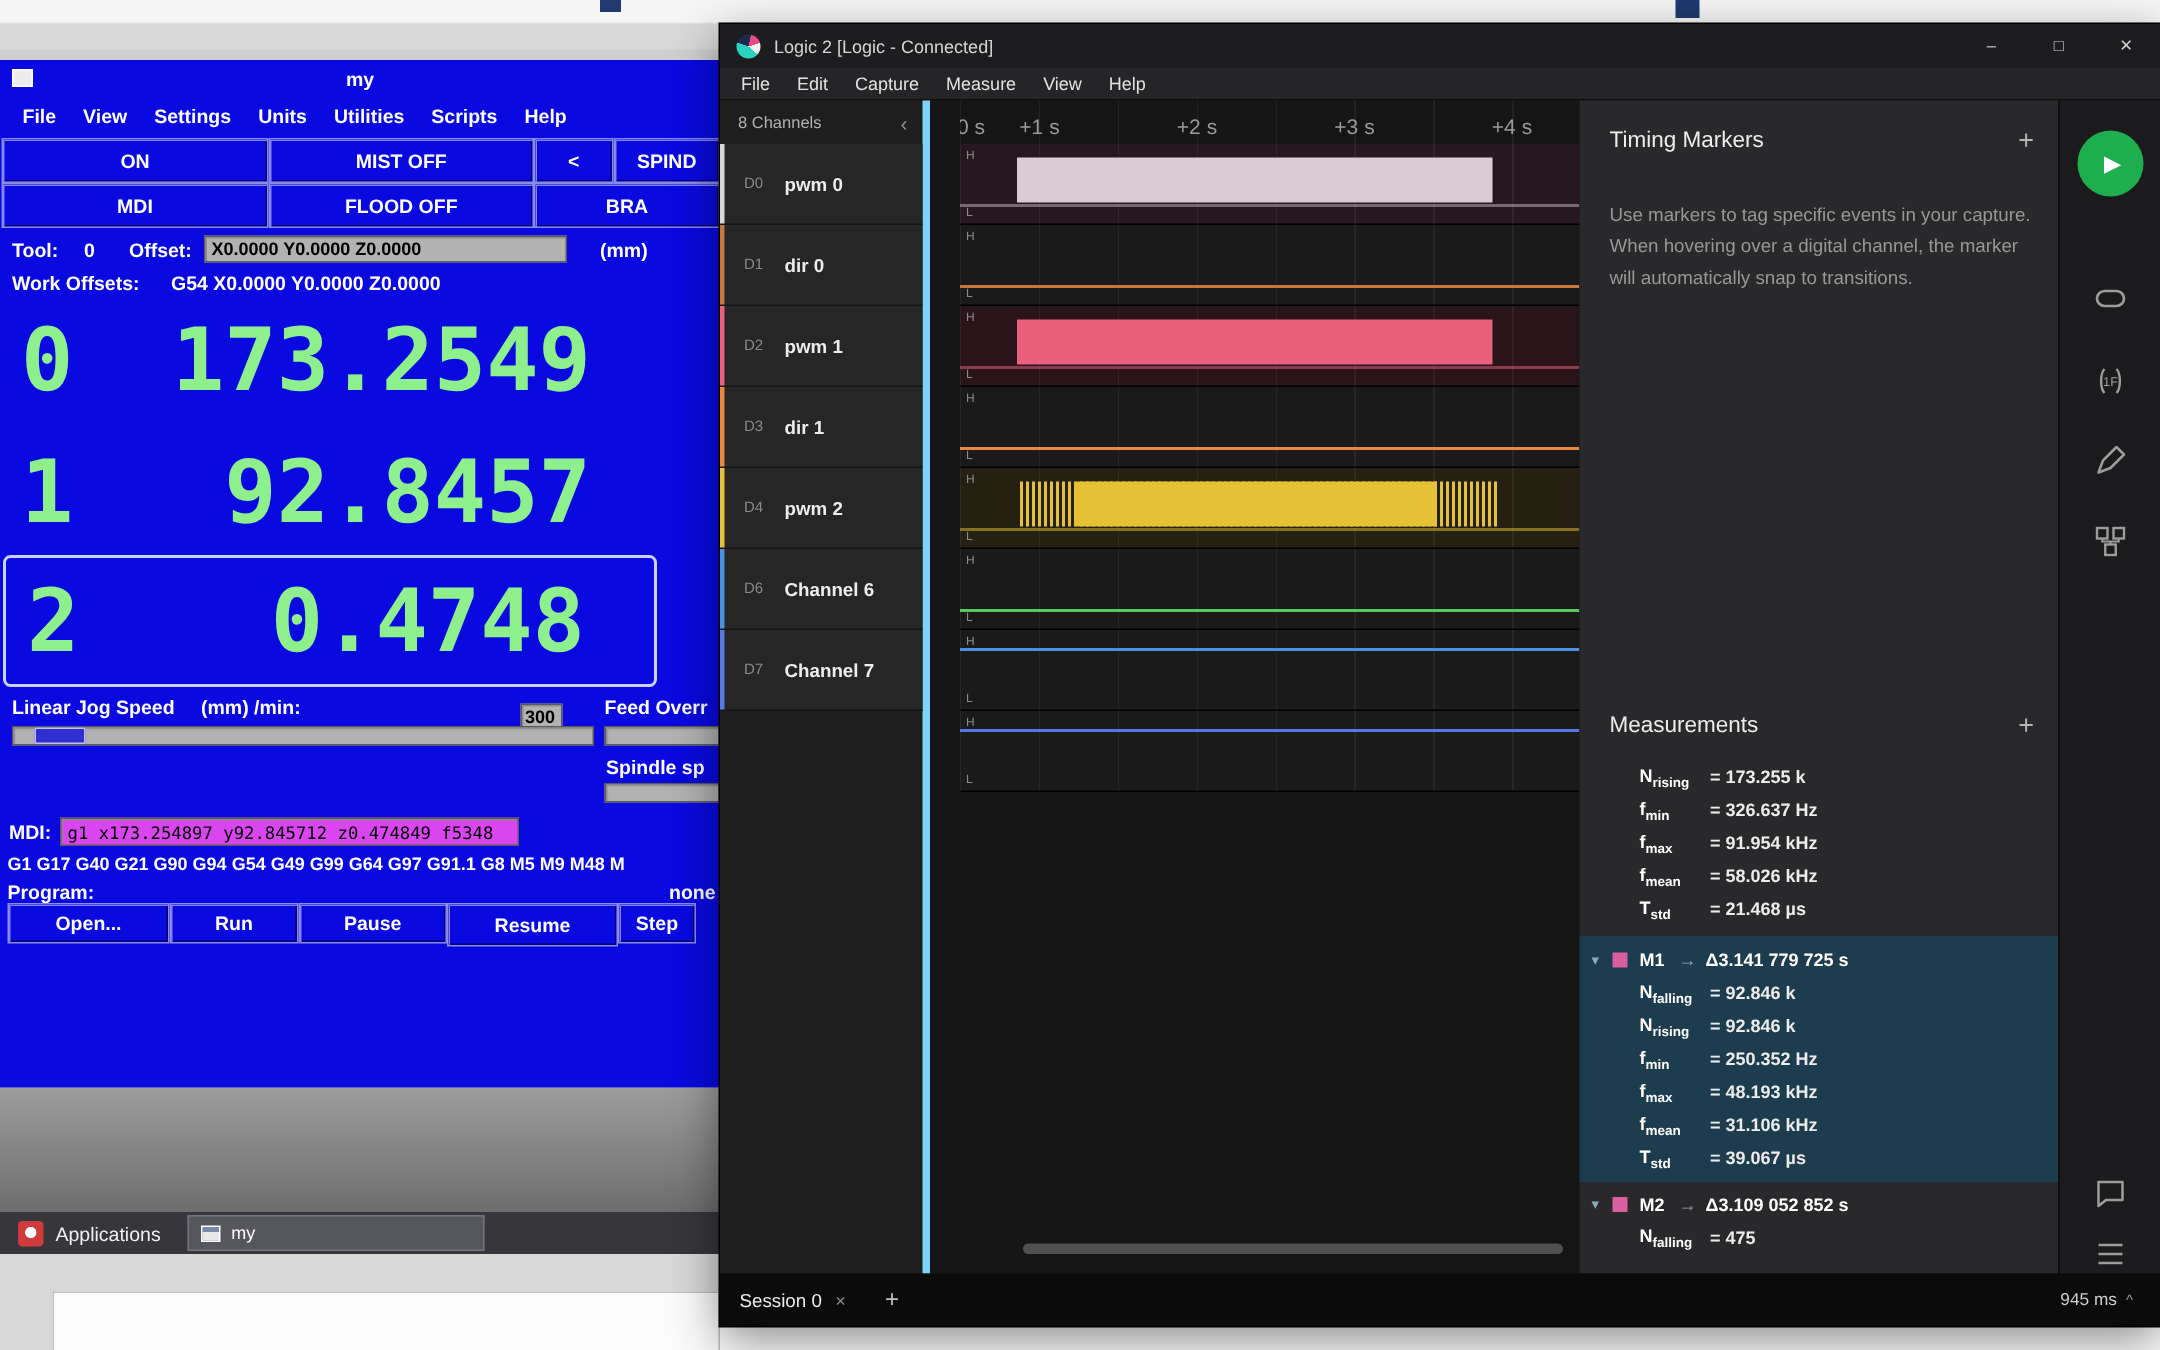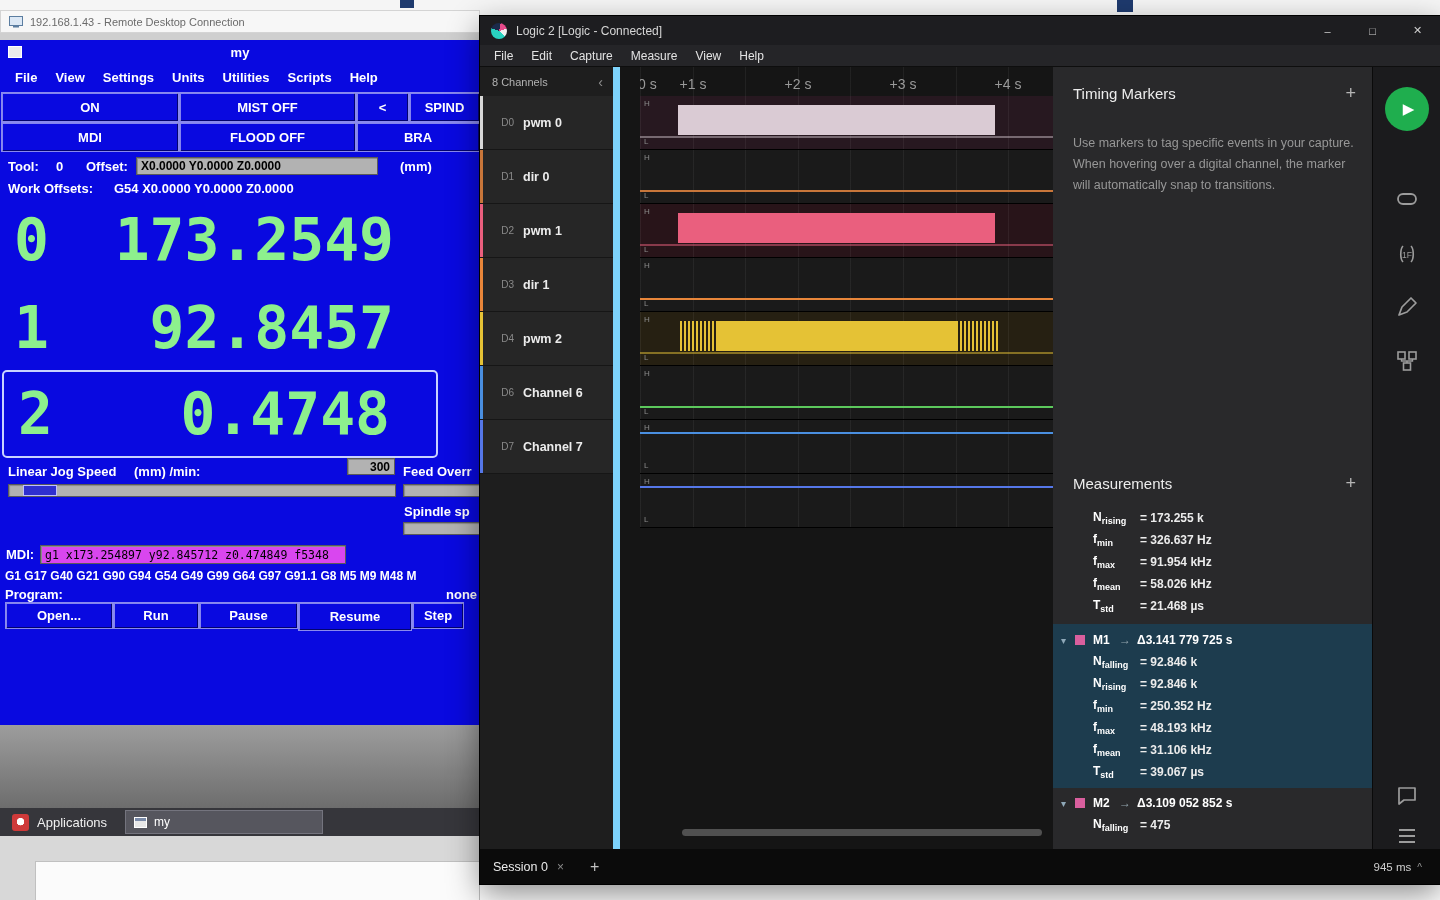--- a/index.html
+++ b/index.html
@@ -68,21 +68,21 @@
     background:conic-gradient(from 210deg, #29d3c0 0 22%, #1b2a4a 22% 45%, #e84a8a 45% 62%, #f0f0f0 62% 78%, #29d3c0 78%); }
   #lg-title { margin-left:9px; font-size:12px; color:#d6d6d6; }
   .lg-winbtn { width:45px; height:29px; display:flex; align-items:center; justify-content:center;
     color:#cfcfcf; font-size:11px; }
   .lg-winbtn.first { margin-left:auto; }
   #lg-menubar { height:22px; background:#252528; display:flex; align-items:center; padding-left:5px;
     border-bottom:1px solid #0e0e0e; }
   .lg-menu-item { padding:0 9px; font-size:12px; color:#e3e3e3; }
 
   #lg-channels { position:absolute; left:0; top:51px; width:140px; height:782px; background:#1e1e1e;
-    border-right:7px solid #7dd3fc;text-align:right; }
+    border-right:5px solid #7dd3fc; }
   #lg-ch-header { height:29px; display:flex; align-items:center; padding:0 10px 0 12px;
     color:#b2b2b2; font-size:11px; }
   #lg-ch-collapse { margin-left:auto; color:#8f8f8f; font-size:14px; }
   .ch-row { position:relative; height:54px; background:#262626; border-bottom:1px solid #161616;
     display:flex; align-items:center; padding-left:16px; gap:9px; }
   .ch-stripe { position:absolute; left:0; top:0; bottom:0; width:3px; }
   .c0{background:#d8d8d8}.c1{background:#c8763a}.c2{background:#ea5f7e}.c3{background:#e8863a}
   .c4{background:#e5c235}.c5{background:#5cc85c}.c6{background:#4a8fe0}.c7{background:#5577e8}
   .ch-id { font-size:10px; color:#8a8a8a; width:18px; }
   .ch-name { font-size:12.5px; color:#ececec; font-weight:600; }
@@ -151,27 +151,20 @@
 </style>
 </head>
 <body>
 
 <div id="screen">
 
   <div id="top-strip" class="abs"></div>
   <div class="abs win-frag" style="left:400px;top:0;width:14px;height:8px"></div>
   <div class="abs win-frag" style="left:1117px;top:0;width:16px;height:12px"></div>
 
-  <div id="rdp-titlebar" class="abs">
-    <svg width="14" height="12" viewBox="0 0 14 12">
-      <rect x="0.5" y="0.5" width="13" height="9" fill="#dce8f5" stroke="#5b7da0"></rect>
-      <rect x="4" y="10" width="6" height="1.5" fill="#5b7da0"></rect>
-    </svg>
-    <span>192.168.1.43 - Remote Desktop Connection</span>
-  </div>
 
   <div class="abs" style="left:0;top:33px;width:480px;height:7px;background:#cfcfcf"></div>
   <div id="desk-mid" class="abs"></div>
 
   <div id="cnc" class="abs">
     <div id="cnc-titlebar">
       <span class="cnc-winicon"></span>
       <span class="cnc-title">my</span>
     </div>
     <div id="cnc-menubar">
@@ -209,21 +202,21 @@
       <span class="dro-axis">1</span>
       <span class="dro-val">92.8457</span>
     </div>
     <div class="dro dro-selected abs" style="top:330px">
       <span class="dro-axis">2</span>
       <span class="dro-val">0.4748</span>
     </div>
 
     <span class="cnc-label" style="left:8px;top:424px">Linear Jog Speed</span>
     <span class="cnc-label" style="left:134px;top:424px">(mm) /min:</span>
-    <div class="cnc-entry" style="left:347px;top:418px;width:48px;height:17px;justify-content:flex-end">300</div>
+    <div class="cnc-entry" style="left:347px;top:429px;width:28px;height:17px;justify-content:flex-end">300</div>
     <span class="cnc-label" style="left:403px;top:424px">Feed Overr</span>
 
     <div class="cnc-slider" style="left:8px;top:444px;width:388px;height:13px">
       <div class="cnc-slider-handle" style="left:14px;width:34px"></div>
     </div>
     <div class="cnc-slider" style="left:403px;top:444px;width:77px;height:13px"></div>
 
     <span class="cnc-label" style="left:404px;top:464px">Spindle sp</span>
     <div class="cnc-slider" style="left:403px;top:482px;width:77px;height:13px"></div>
 

